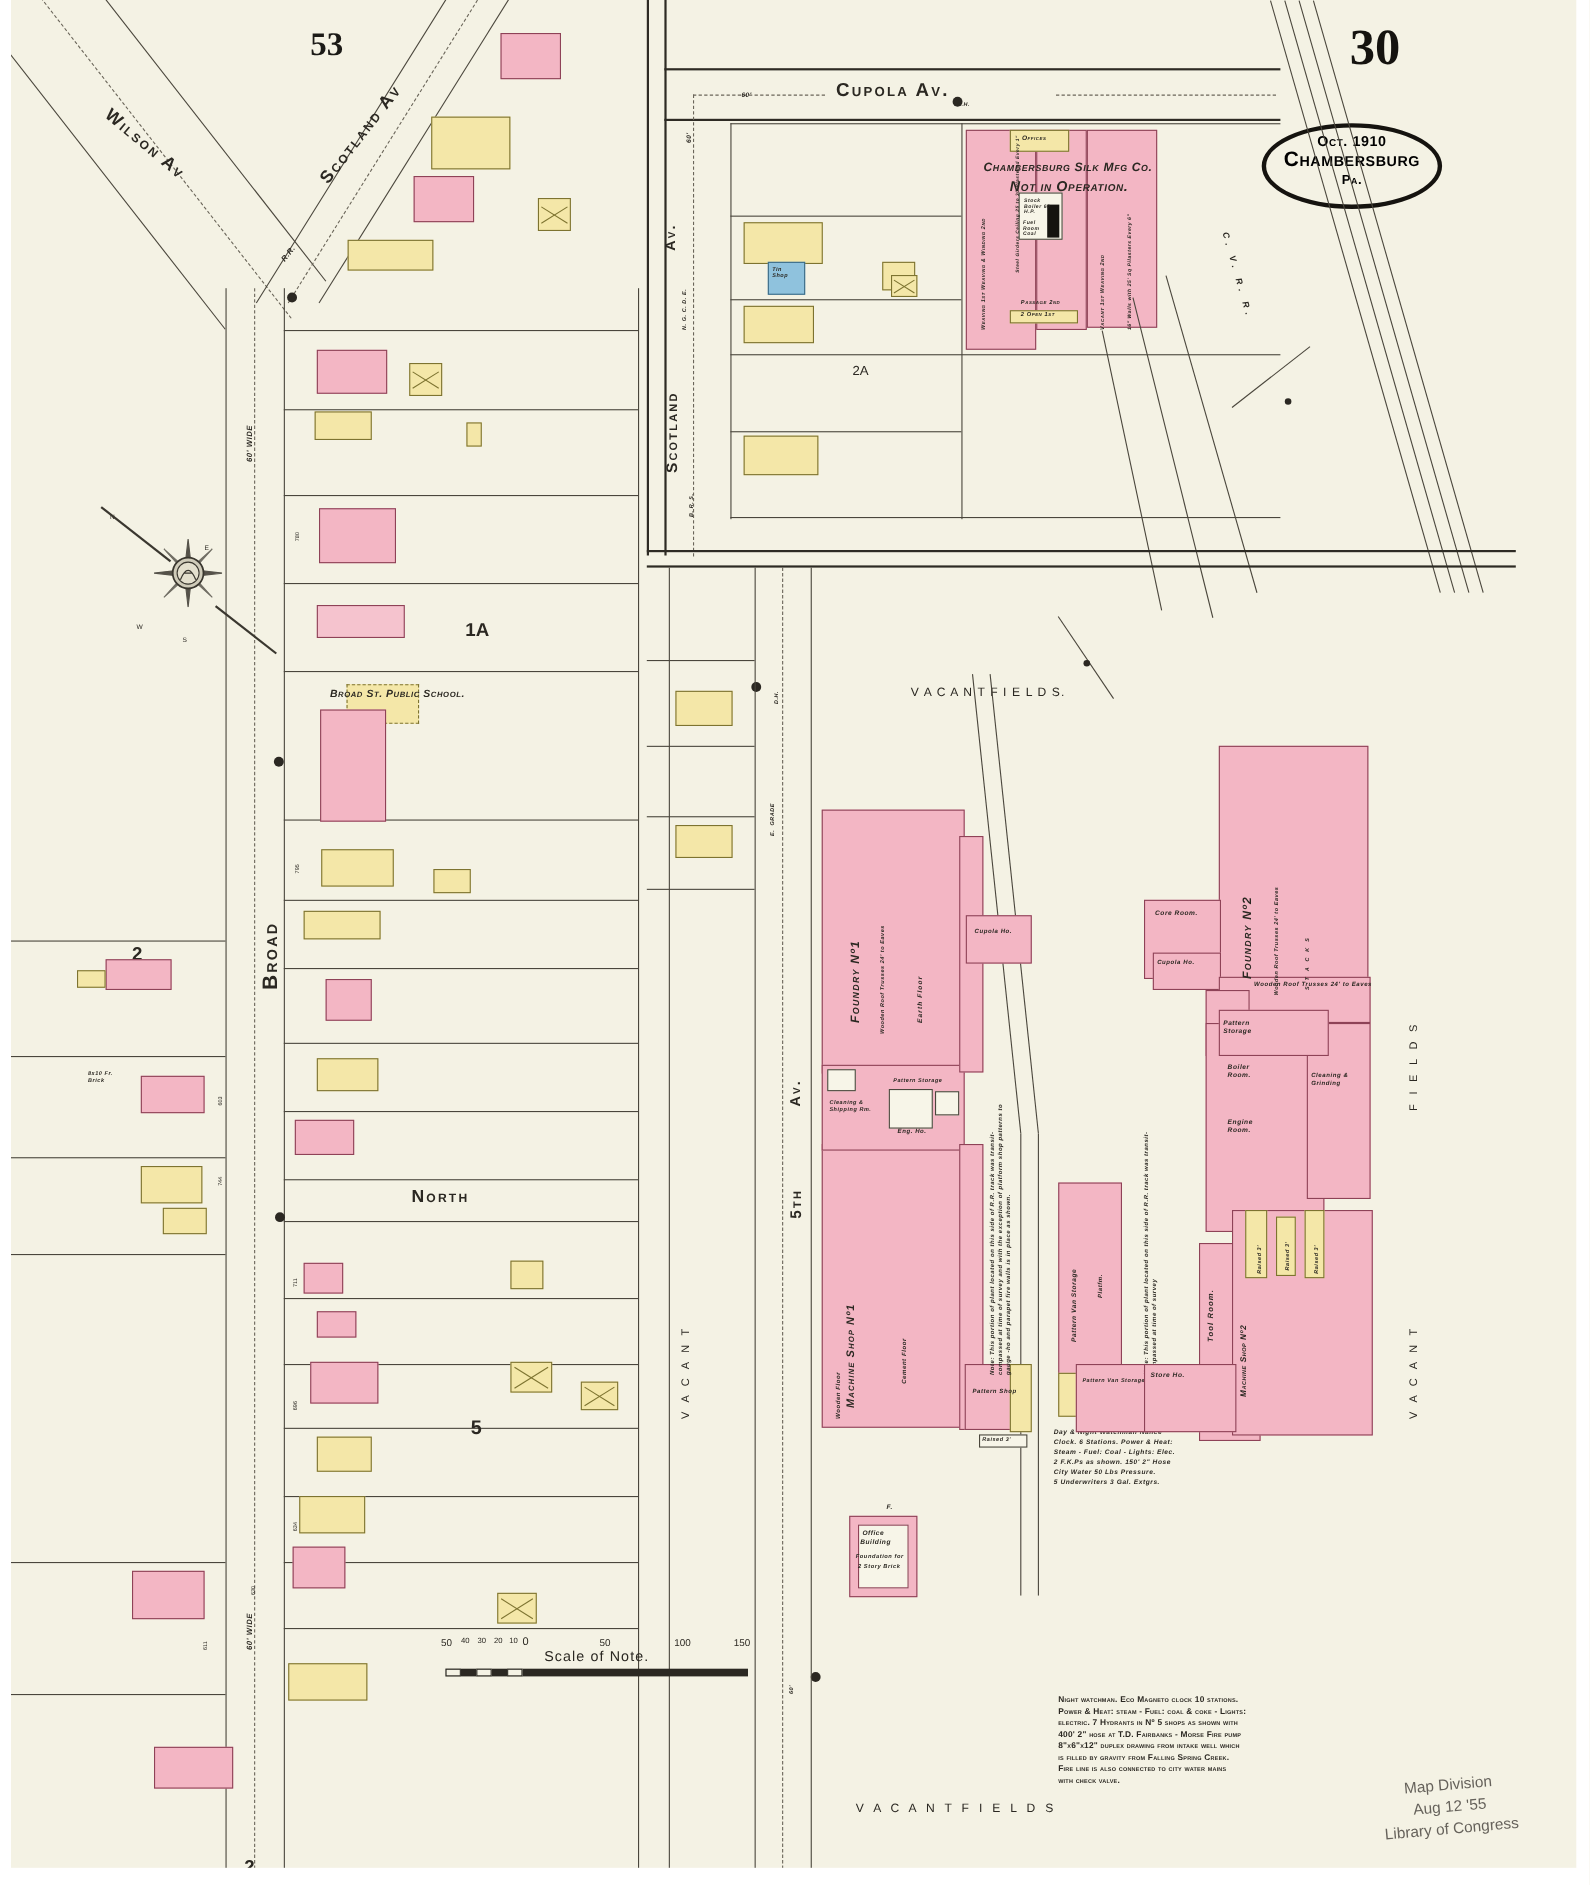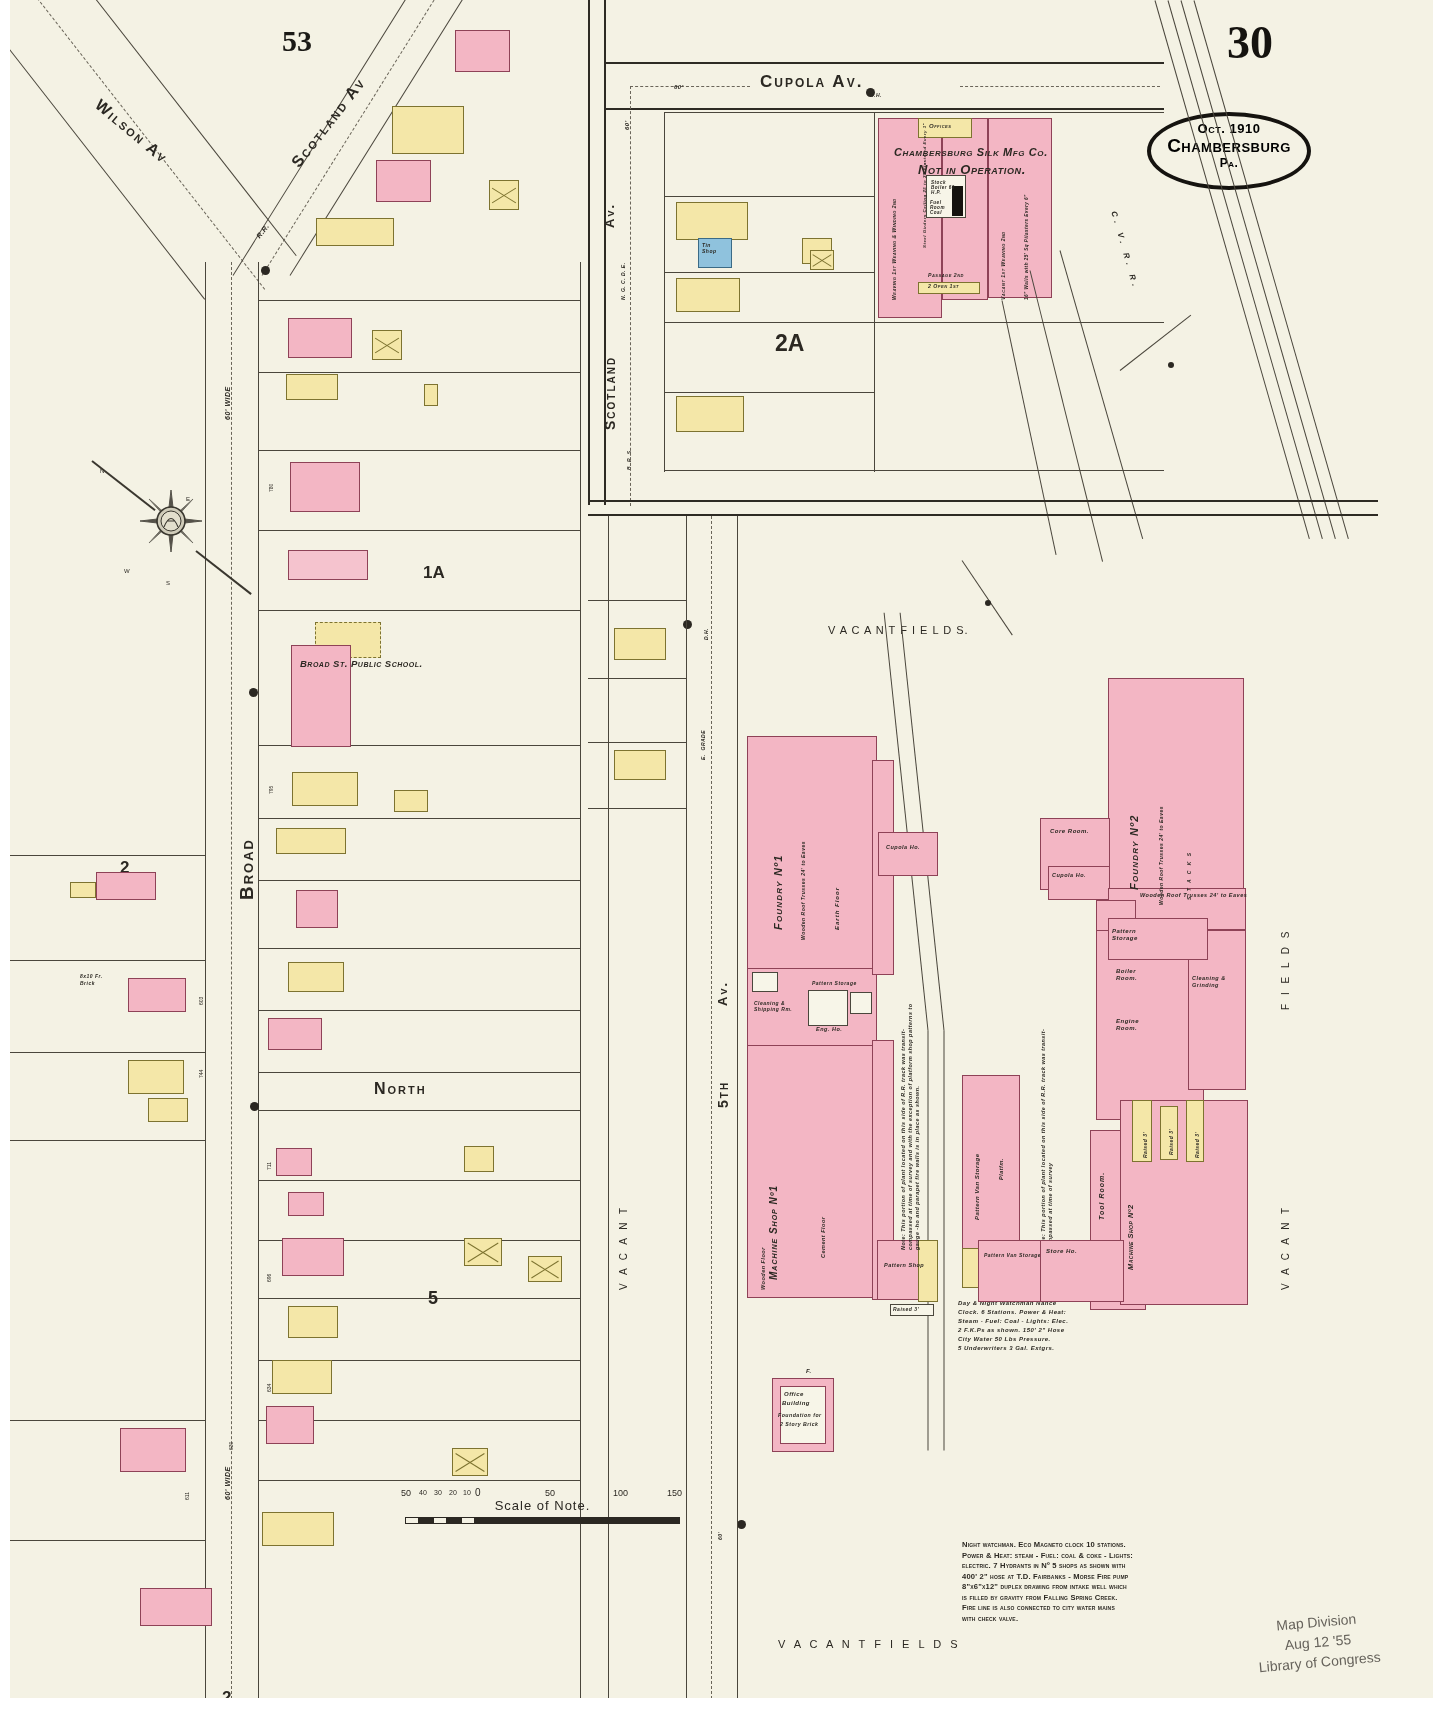--- a/index.html
+++ b/index.html
@@ -24,21 +24,21 @@
   .yellow{background:#f4e7a8;border:1px solid #7d7330;}
   .yellowd{background:#f4e7a8;border:1px dashed #7d7330;}
   .blue{background:#8fc2dd;border:1px solid #3b6b86;}
   .white{background:#f7f5e8;border:1px solid #4a463c;}
   .lbl{position:absolute;color:#2b2822;white-space:nowrap;
        font-family:"Liberation Sans",sans-serif;}
   .hand{font-style:italic;font-weight:bold;letter-spacing:.5px;}
   .tiny{font-size:5px;}
   .xsm{font-size:6px;}
   .sm{font-size:7px;}
-  .md{font-size:9px;margin-top:32px;}
+  .md{font-size:9px;}
   .rot90{transform-origin:0 0;transform:rotate(-90deg);}
   .rotN{transform-origin:0 0;}
   .xbox{position:absolute;box-sizing:border-box;background:#f4e7a8;border:1px solid #7d7330;}
   .xbox:before,.xbox:after{content:"";position:absolute;left:0;top:50%;width:100%;height:1px;background:#7d7330;transform-origin:center;}
   .xbox:before{transform:rotate(32deg);}
   .xbox:after{transform:rotate(-32deg);}
   .dot{position:absolute;width:9px;height:9px;border-radius:50%;background:#2b2822;}
   
   #pg29{position:absolute;left:282px;top:24px;font-size:30px;font-weight:bold;color:#1b1a16;font-family:"Liberation Serif",serif;}
   #pg30{position:absolute;left:1227px;top:16px;font-size:46px;font-weight:bold;color:#15130f;font-family:"Liberation Serif",serif;}
@@ -244,21 +244,21 @@
   <div class="lbl tiny hand" style="left:870px;top:92px;">D.H.</div>
 
   <div class="line hline" style="left:664px;top:112px;width:500px;"></div>
   <div class="line vline" style="left:664px;top:112px;height:360px;"></div>
   <div class="line hline" style="left:664px;top:196px;width:210px;"></div>
   <div class="line hline" style="left:664px;top:272px;width:210px;"></div>
   <div class="line hline" style="left:664px;top:322px;width:500px;"></div>
   <div class="line hline" style="left:664px;top:392px;width:210px;"></div>
   <div class="line hline" style="left:664px;top:470px;width:500px;"></div>
   <div class="line vline" style="left:874px;top:112px;height:360px;"></div>
-  <div class="lbl" style="left:775px;top:330px;font-size:23px;font-weight:bold;">2A</div>
+  <div class="lbl" style="left:775px;top:330px;font-size:12px;font-weight:normal;">2A</div>
 
   <div class="bldg yellow" style="left:676px;top:202px;width:72px;height:38px;"></div>
   <div class="bldg yellow" style="left:676px;top:278px;width:64px;height:34px;"></div>
   <div class="bldg blue" style="left:698px;top:238px;width:34px;height:30px;"></div>
   <div class="lbl tiny hand" style="left:702px;top:242px;line-height:6px;">Tin<br>Shop</div>
   <div class="bldg yellow" style="left:676px;top:396px;width:68px;height:36px;"></div>
   <div class="bldg yellow" style="left:802px;top:238px;width:30px;height:26px;"></div>
   <div class="xbox" style="left:810px;top:250px;width:24px;height:20px;"></div>
 
   <div class="bldg pink" style="left:878px;top:118px;width:64px;height:200px;"></div>

